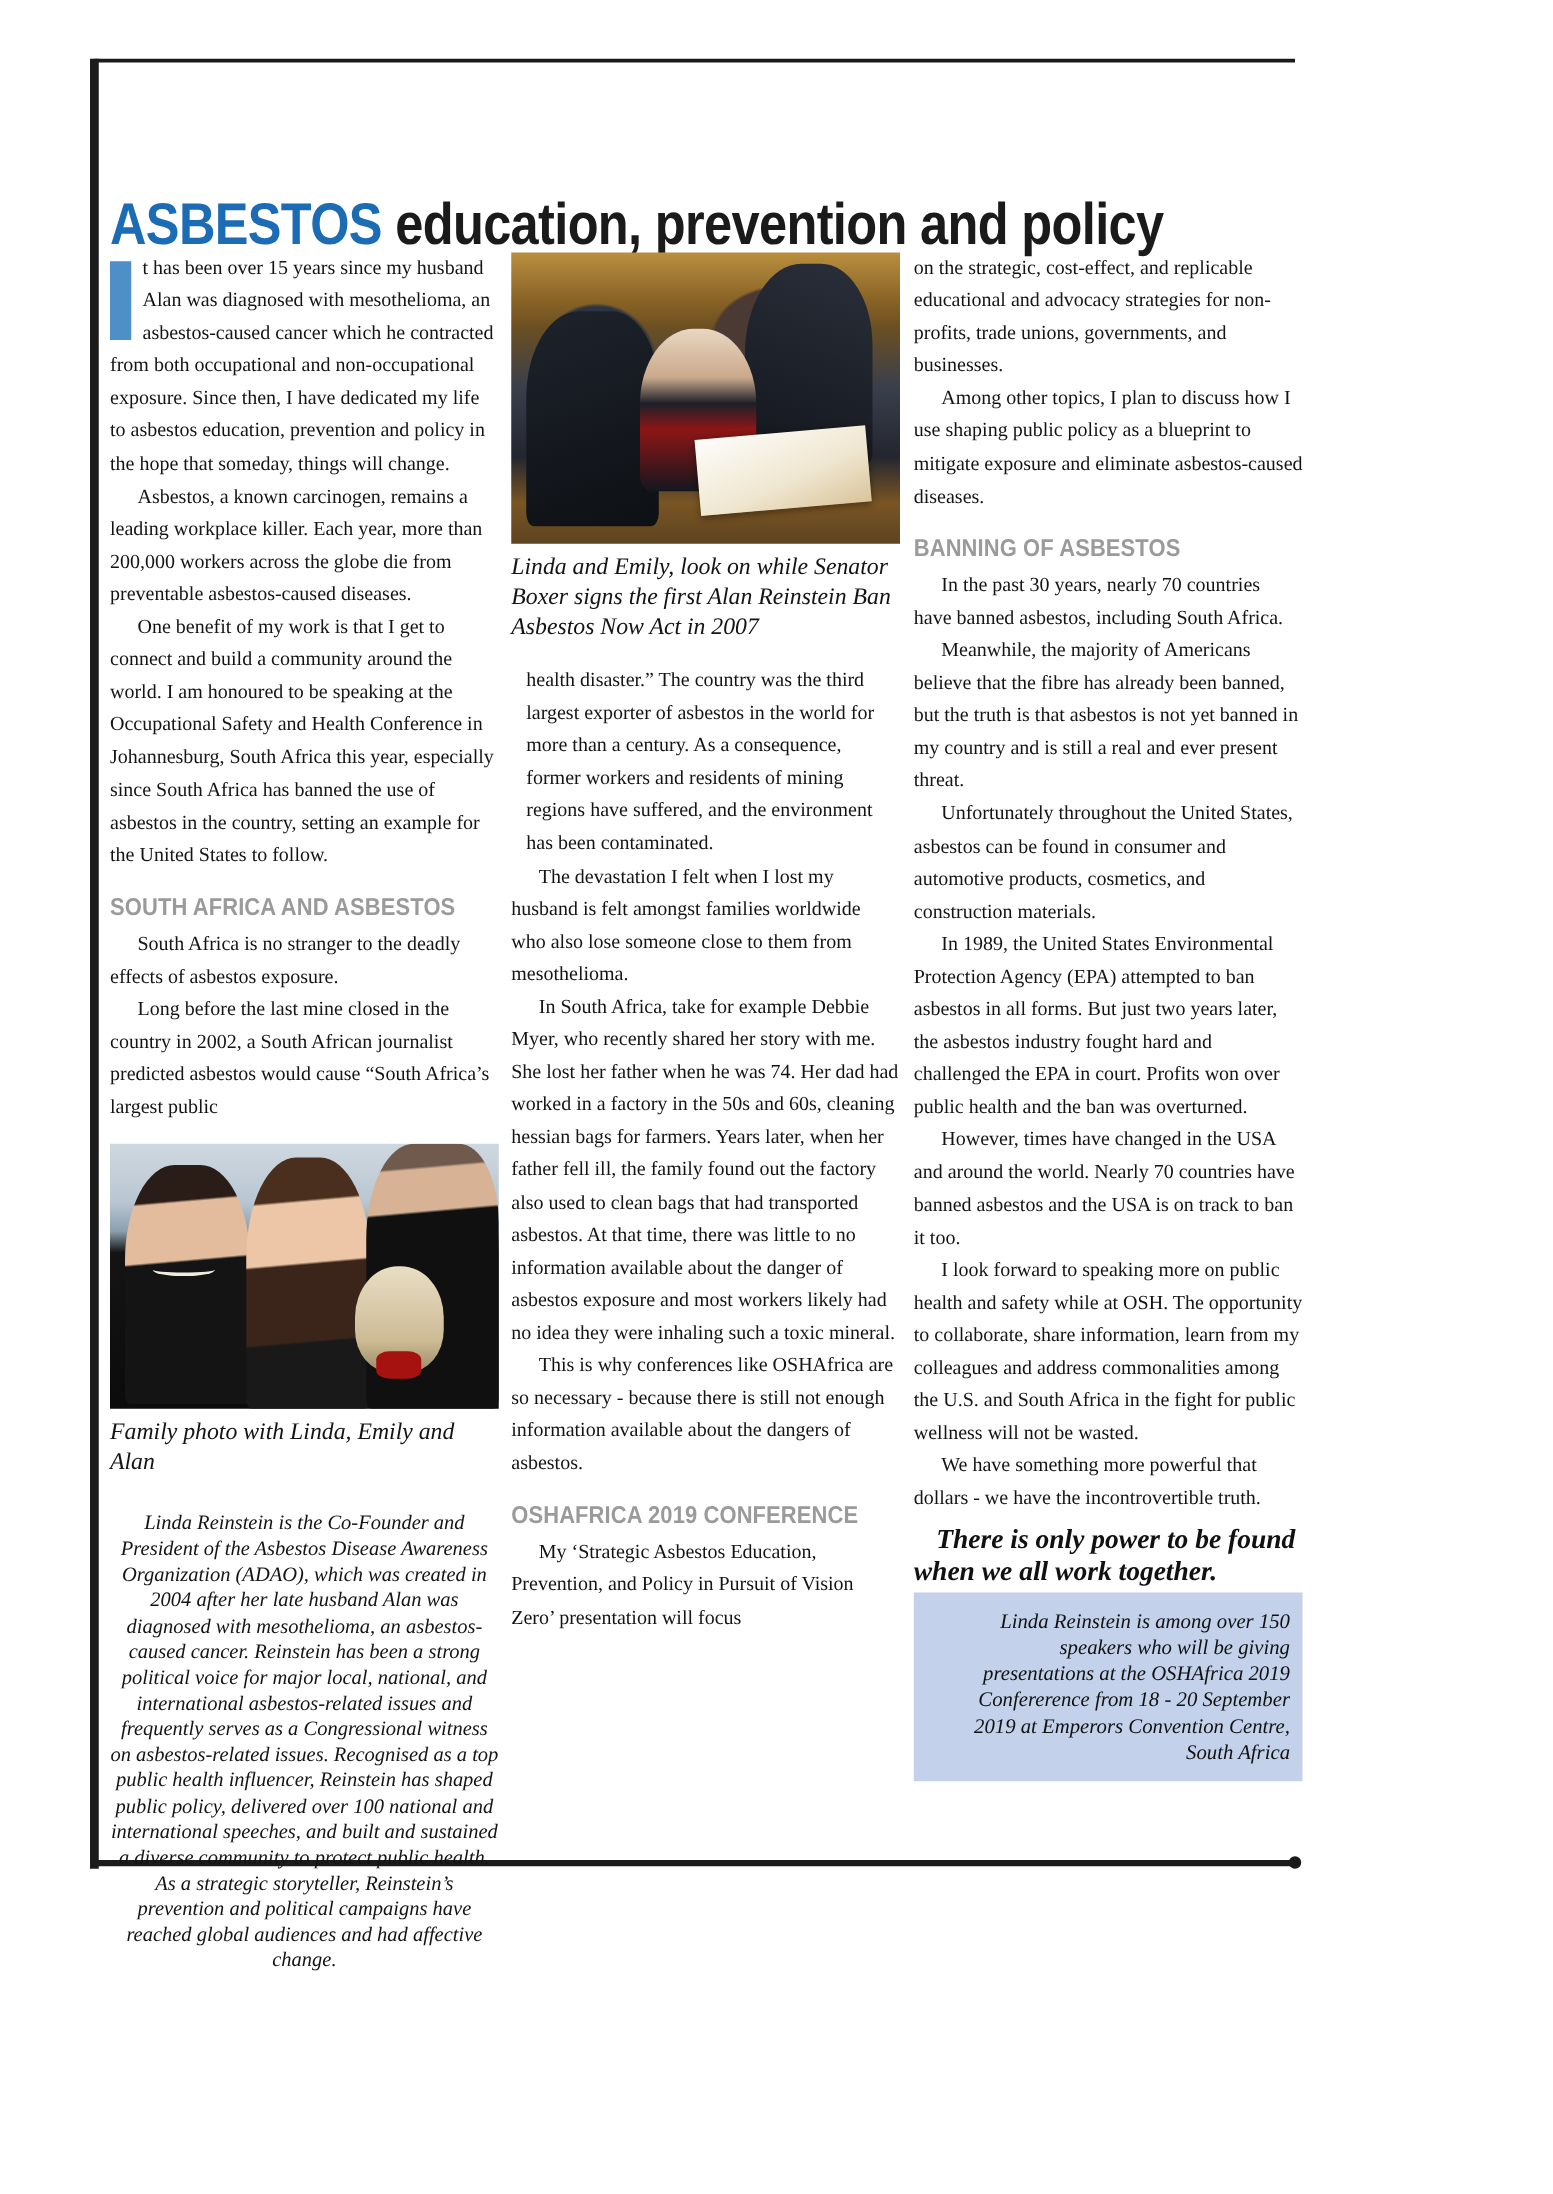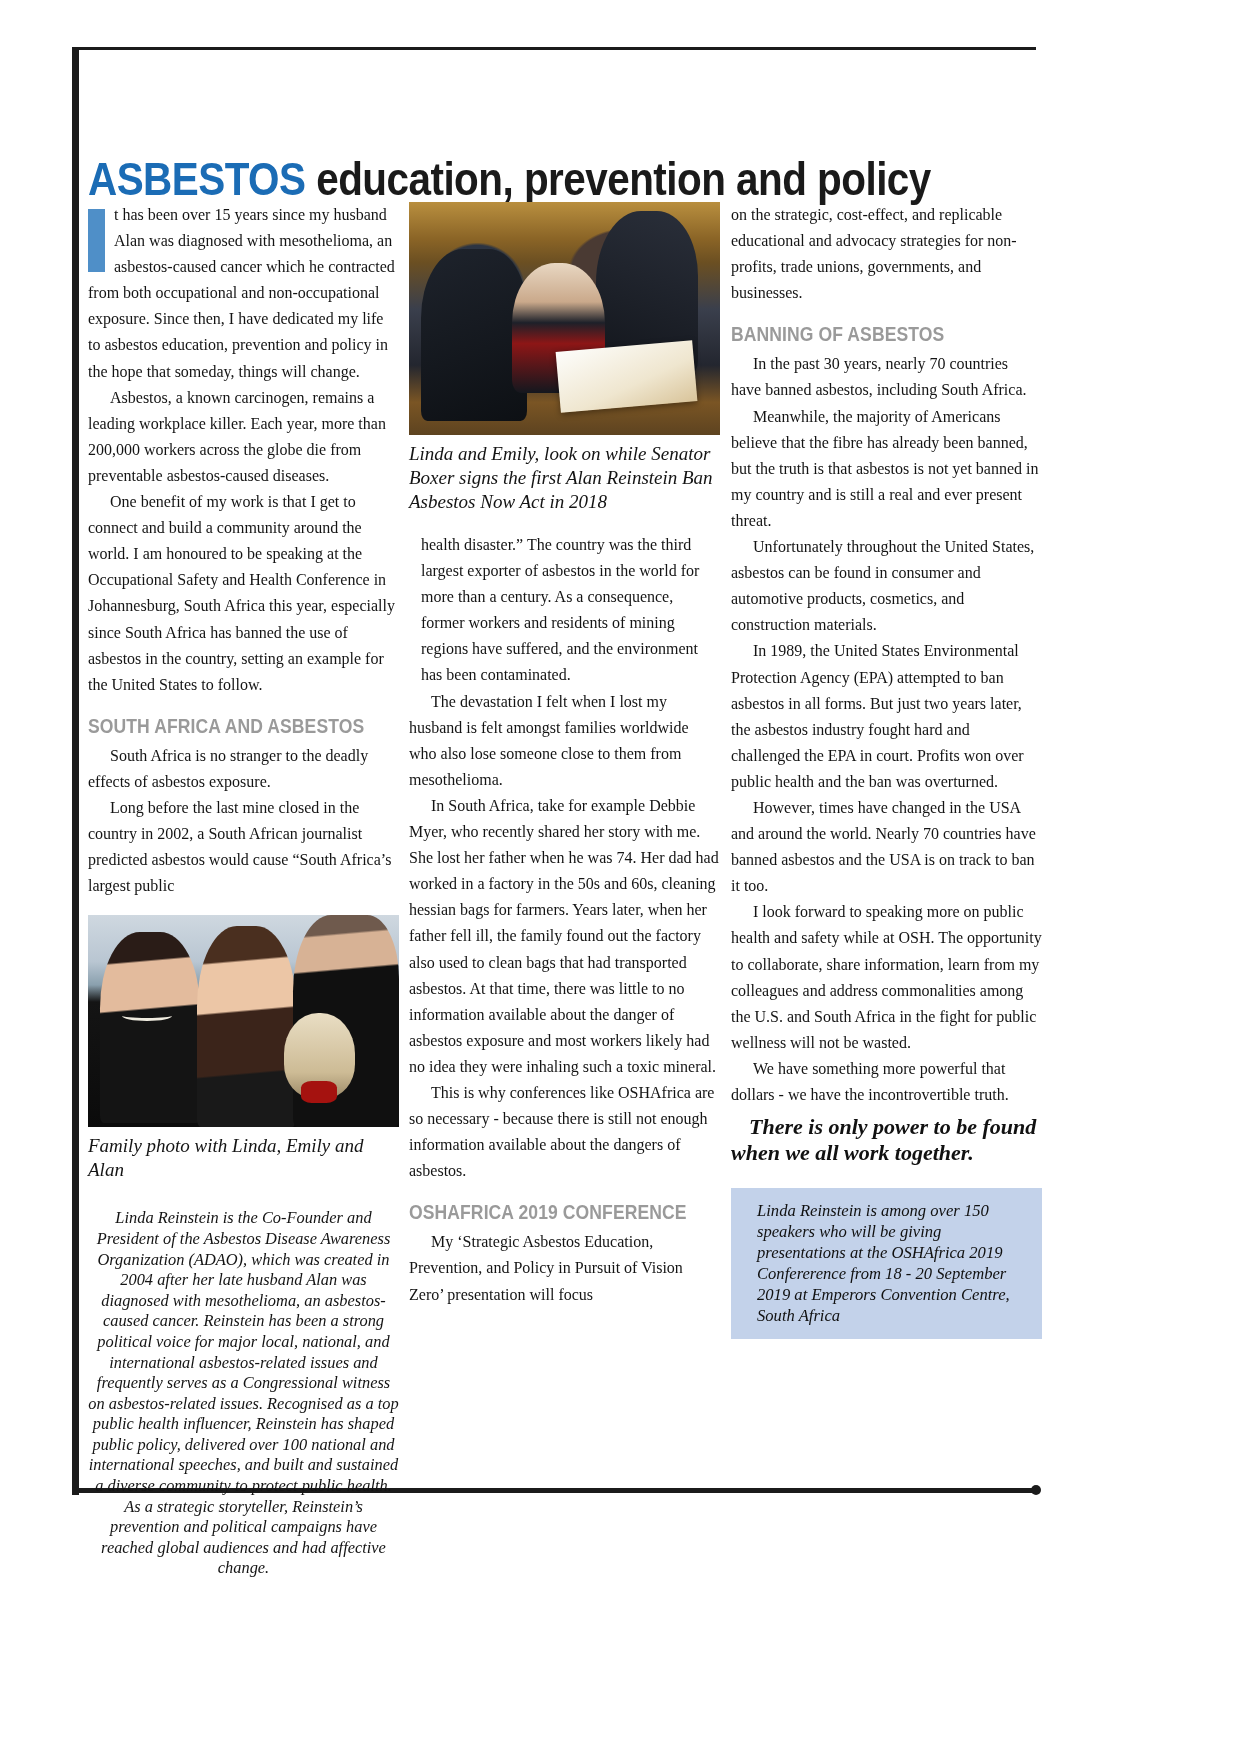--- a/index.html
+++ b/index.html
@@ -211,29 +211,29 @@
     font-style: italic;
     font-weight: bold;
     font-size: 22px;
     line-height: 26px;
     text-indent: 18px;
     color: #111;
   }
 
   
   .infobox {
-    margin-top: 22px;
+    margin-top: 4px;
     width: 311px;
     background: #c3d2ea;
     padding: 12px 10px 13px 26px;
     font-family: "Liberation Serif", serif;
     font-style: italic;
     font-size: 16.6px;
     line-height: 21px;
-    text-align: left;
+    text-align: right;
     color: #101010;
   }
 </style>
 </head>
 <body>
 
 <div class="page">
 
   <div class="rule-top"></div>
   <div class="rule-left"></div>
@@ -270,35 +270,36 @@
   </div>
 
   <div class="col" id="col2">
 
     <div class="photo photo-senate">
       <div class="fig-a"></div>
       <div class="fig-b"></div>
       <div class="fig-c"></div>
     </div>
 
-    <p class="caption">Linda and Emily, look on while Senator Boxer signs the first Alan Reinstein Ban Asbestos Now Act in 2018</p>
+    <p class="caption">Linda and Emily, look on while Senator Boxer signs the first Alan Reinstein Ban Asbestos Now Act in 2007</p>
 
     <p class="body" style="margin-top:18px;margin-left:12px;">health disaster.” The country was the third largest exporter of asbestos in the world for more than a century. As a consequence, former workers and residents of mining regions have suffered, and the environment has been contaminated.</p>
     <p class="body indent">The devastation I felt when I lost my husband is felt amongst families worldwide who also lose someone close to them from mesothelioma.</p>
     <p class="body indent">In South Africa, take for example Debbie Myer, who recently shared her story with me. She lost her father when he was 74. Her dad had worked in a factory in the 50s and 60s, cleaning hessian bags for farmers. Years later, when her father fell ill, the family found out the factory also used to clean bags that had transported asbestos. At that time, there was little to no information available about the danger of asbestos exposure and most workers likely had no idea they were inhaling such a toxic mineral.</p>
     <p class="body indent">This is why conferences like OSHAfrica are so necessary - because there is still not enough information available about the dangers of asbestos.</p>
 
     <h2 class="sect">OSHAFRICA 2019 CONFERENCE</h2>
 
     <p class="body indent">My ‘Strategic Asbestos Education, Prevention, and Policy in Pursuit of Vision Zero’ presentation will focus</p>
   </div>
 
   <div class="col" id="col3">
 
     <p class="body">on the strategic, cost-effect, and replicable educational and advocacy strategies for non-profits, trade unions, governments, and businesses.</p>
+    <p class="body indent">Among other topics, I plan to discuss how I use shaping public policy as a blueprint to mitigate exposure and eliminate asbestos-caused diseases.</p>
 
     <h2 class="sect">BANNING OF ASBESTOS</h2>
 
     <p class="body indent">In the past 30 years, nearly 70 countries have banned asbestos, including South Africa.</p>
     <p class="body indent">Meanwhile, the majority of Americans believe that the fibre has already been banned, but the truth is that asbestos is not yet banned in my country and is still a real and ever present threat.</p>
     <p class="body indent">Unfortunately throughout the United States, asbestos can be found in consumer and automotive products, cosmetics, and construction materials.</p>
     <p class="body indent">In 1989, the United States Environmental Protection Agency (EPA) attempted to ban asbestos in all forms. But just two years later, the asbestos industry fought hard and challenged the EPA in court. Profits won over public health and the ban was overturned.</p>
     <p class="body indent">However, times have changed in the USA and around the world. Nearly 70 countries have banned asbestos and the USA is on track to ban it too.</p>
     <p class="body indent">I look forward to speaking more on public health and safety while at OSH. The opportunity to collaborate, share information, learn from my colleagues and address commonalities among the U.S. and South Africa in the fight for public wellness will not be wasted.</p>
     <p class="body indent">We have something more powerful that dollars - we have the incontrovertible truth.</p>

